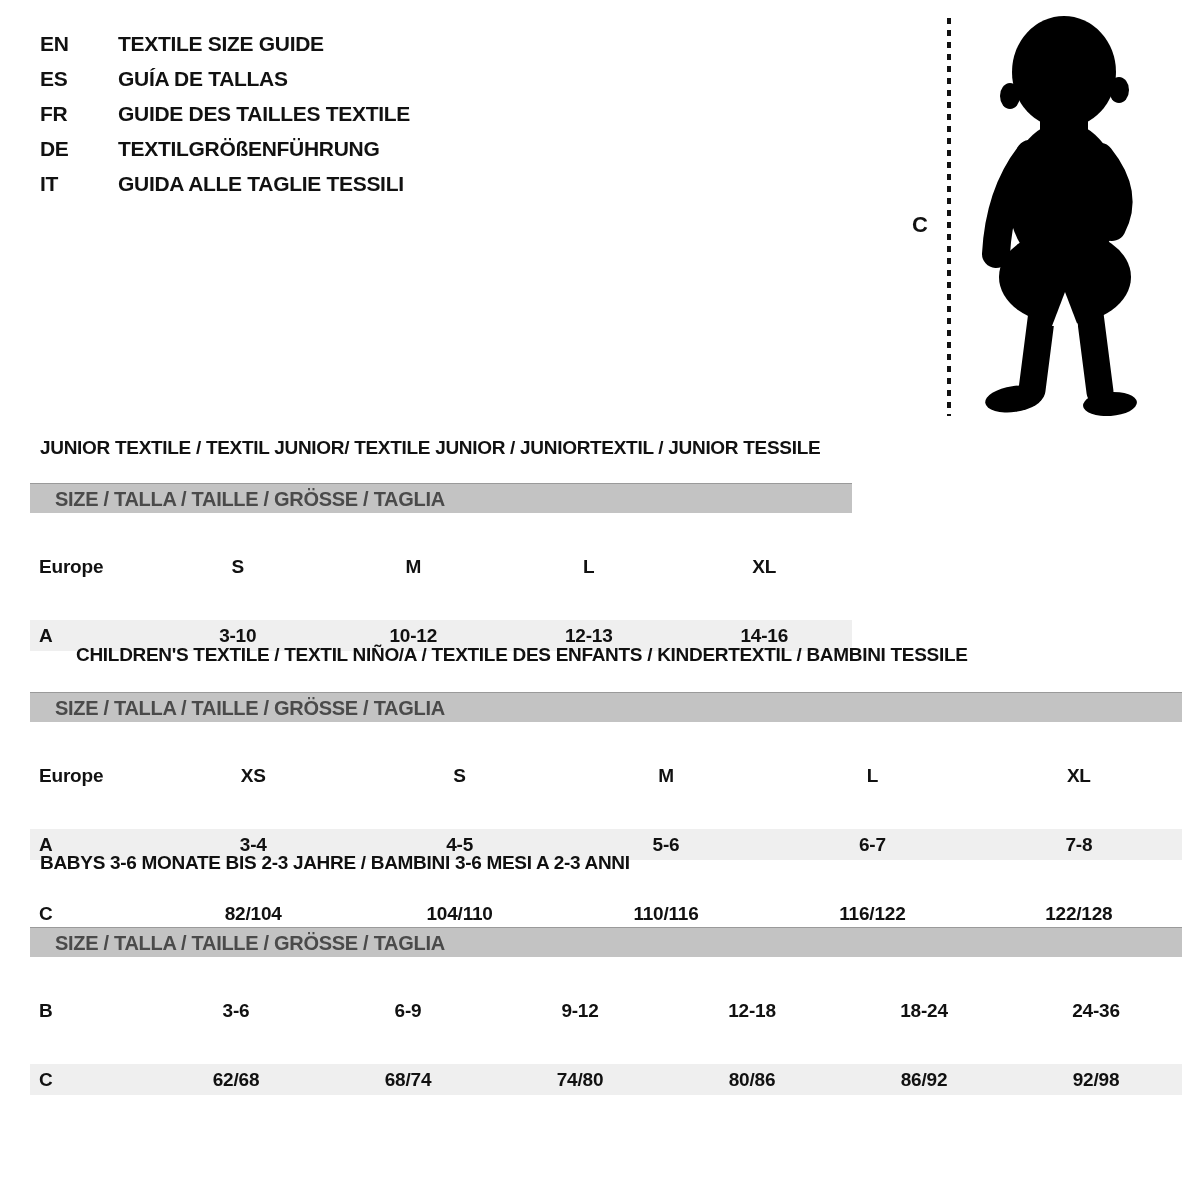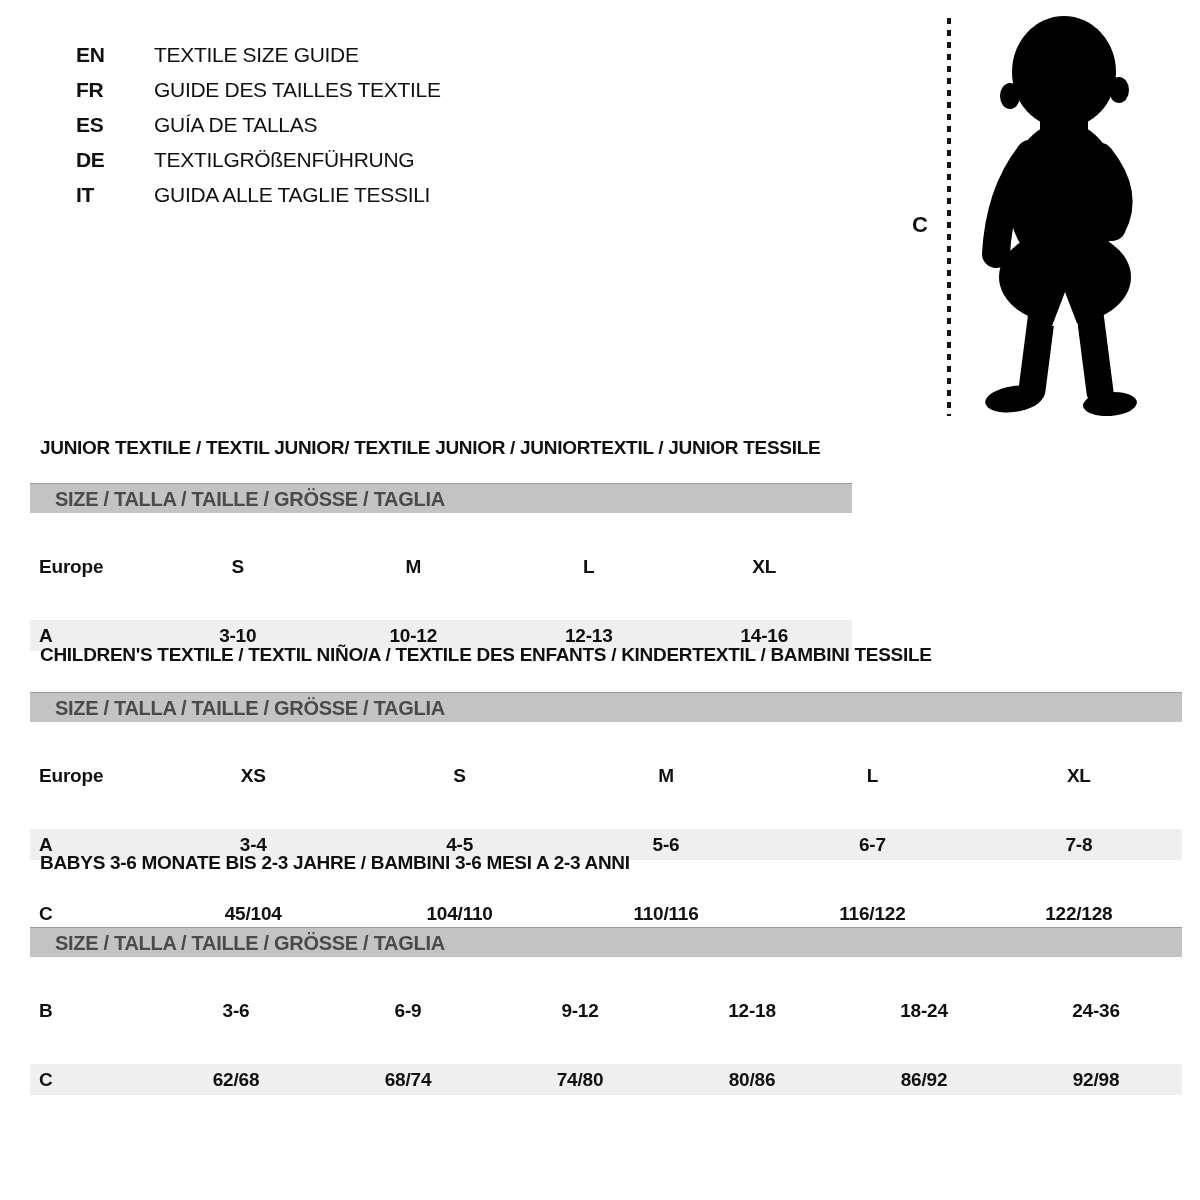--- a/index.html
+++ b/index.html
@@ -7,35 +7,35 @@
     --header-bar-text:#4a4a4a;
     --row-shaded-bg:#efefef;
     --text:#111111;
   }
   html,body{margin:0;padding:0;background:#ffffff;}
   body{font-family:"Liberation Sans",sans-serif;color:var(--text);}
   .canvas{position:relative;width:1200px;height:1200px;background:#ffffff;overflow:hidden;}
 
   
   .lang-block{position:absolute;left:40px;top:32px;}
-  .lang-row{display:flex;height:35px;align-items:flex-end;margin-left:36px;}
+  .lang-row{display:flex;height:35px;align-items:flex-start;}
   .lang-code{width:78px;font-weight:bold;font-size:21px;letter-spacing:-0.3px;}
-  .lang-title{font-weight:normal;font-size:21px;letter-spacing:-0.3px;white-space:nowrap;}
+  .lang-title{font-weight:bold;font-size:21px;letter-spacing:-0.3px;white-space:nowrap;}
 
   
   .dim-line{position:absolute;left:947px;top:18px;width:4px;height:398px;
     background:repeating-linear-gradient(to bottom,var(--text) 0 6px,transparent 6px 12px);}
   .dim-label{position:absolute;left:912px;top:212px;font-weight:bold;font-size:22px;}
   .baby-svg{position:absolute;left:962px;top:12px;}
 
   
   .section-title{position:absolute;left:40px;font-weight:bold;font-size:19px;
     letter-spacing:-0.3px;white-space:nowrap;line-height:20px;}
   #junior-title{top:438px;}
-  #children-title{top:645px;}
+  #children-title{top:645px;margin-left:36px;}
   #babies-title{top:845px;line-height:36px;}
 
   
   .size-table{position:absolute;left:30px;}
   #junior-table{top:483px;width:822px;}
   #children-table{top:692px;width:1152px;}
   #babies-table{top:927px;width:1152px;}
   .bar{height:30px;line-height:30px;background:var(--header-bar-bg);color:var(--header-bar-text);
     font-weight:bold;font-size:20px;letter-spacing:-0.3px;padding-left:25px;box-sizing:border-box;
     border-top:1px solid #9a9a9a;}
@@ -53,26 +53,26 @@
 <body>
 
 <div class="canvas">
 
   <div class="lang-block">
     <div class="lang-row">
       <span class="lang-code">EN</span>
       <span class="lang-title">TEXTILE SIZE GUIDE</span>
     </div>
     <div class="lang-row">
+      <span class="lang-code">ES</span>
+      <span class="lang-title">GUÍA DE TALLAS</span>
+    </div>
+    <div class="lang-row">
       <span class="lang-code">FR</span>
       <span class="lang-title">GUIDE DES TAILLES TEXTILE</span>
-    </div>
-    <div class="lang-row">
-      <span class="lang-code">ES</span>
-      <span class="lang-title">GUÍA DE TALLAS</span>
     </div>
     <div class="lang-row">
       <span class="lang-code">DE</span>
       <span class="lang-title">TEXTILGRÖßENFÜHRUNG</span>
     </div>
     <div class="lang-row">
       <span class="lang-code">IT</span>
       <span class="lang-title">GUIDA ALLE TAGLIE TESSILI</span>
     </div>
   </div>
@@ -137,21 +137,21 @@
     <div class="trow shaded">
       <span class="rlabel">A</span>
       <span class="cell">3-4</span>
       <span class="cell">4-5</span>
       <span class="cell">5-6</span>
       <span class="cell">6-7</span>
       <span class="cell">7-8</span>
     </div>
     <div class="trow">
       <span class="rlabel">C</span>
-      <span class="cell">45/104</span>
+      <span class="cell">82/104</span>
       <span class="cell">104/110</span>
       <span class="cell">110/116</span>
       <span class="cell">116/122</span>
       <span class="cell">122/128</span>
     </div>
   </div>
 
   <div class="section-title" id="babies-title">
     <div>BABYS 3-6 MONATE BIS 2-3 JAHRE / BAMBINI 3-6 MESI A 2-3 ANNI</div>
   </div>

